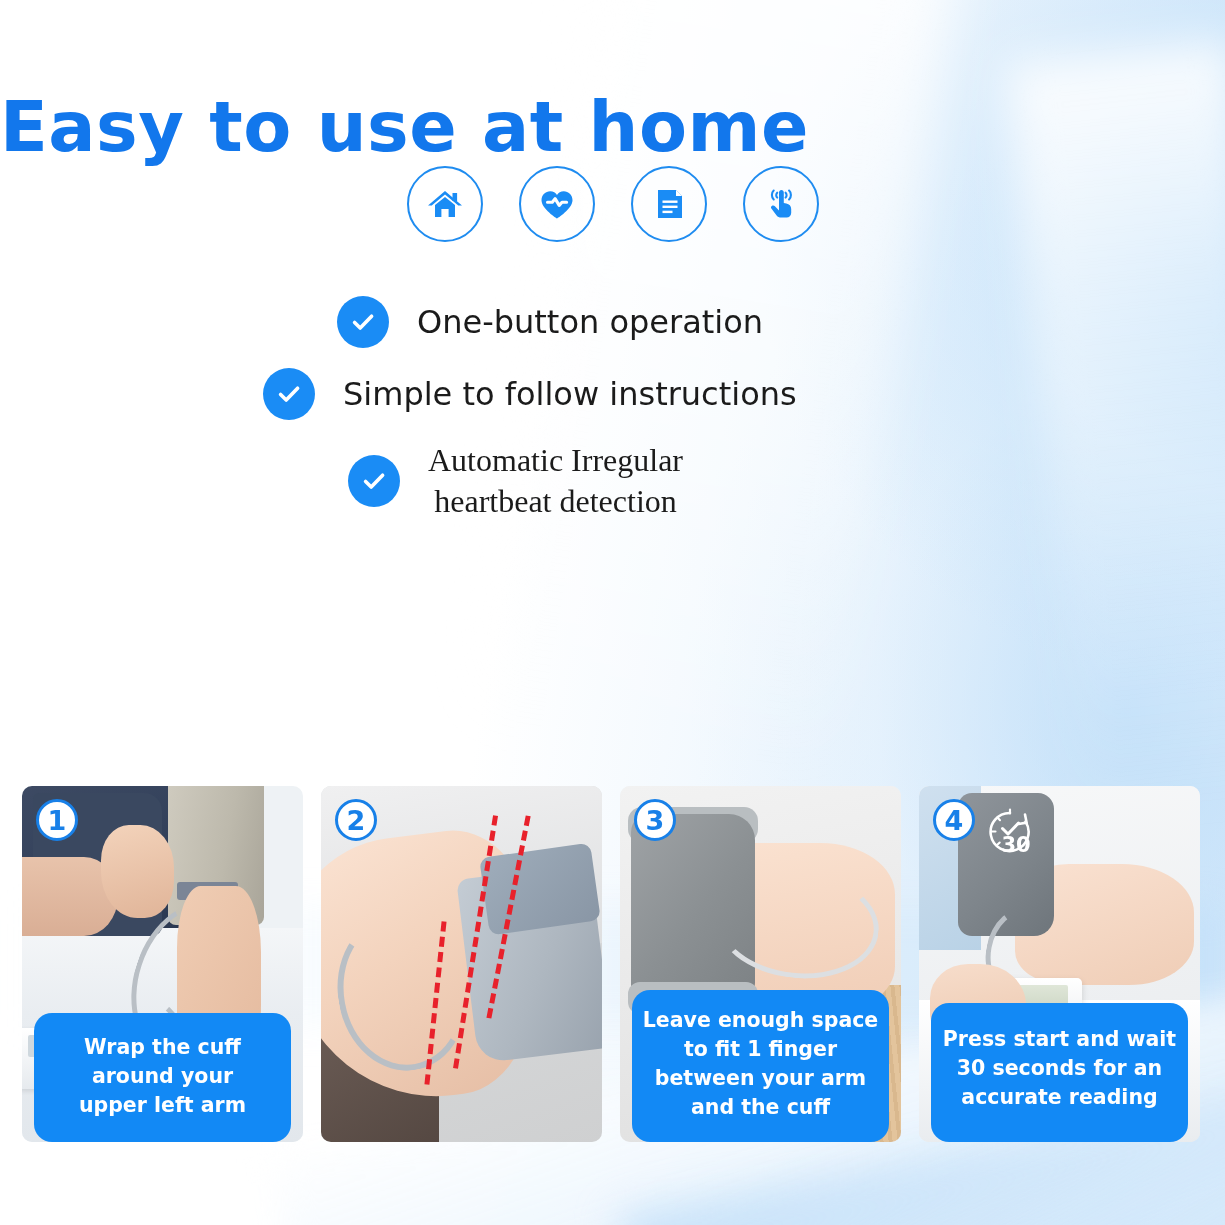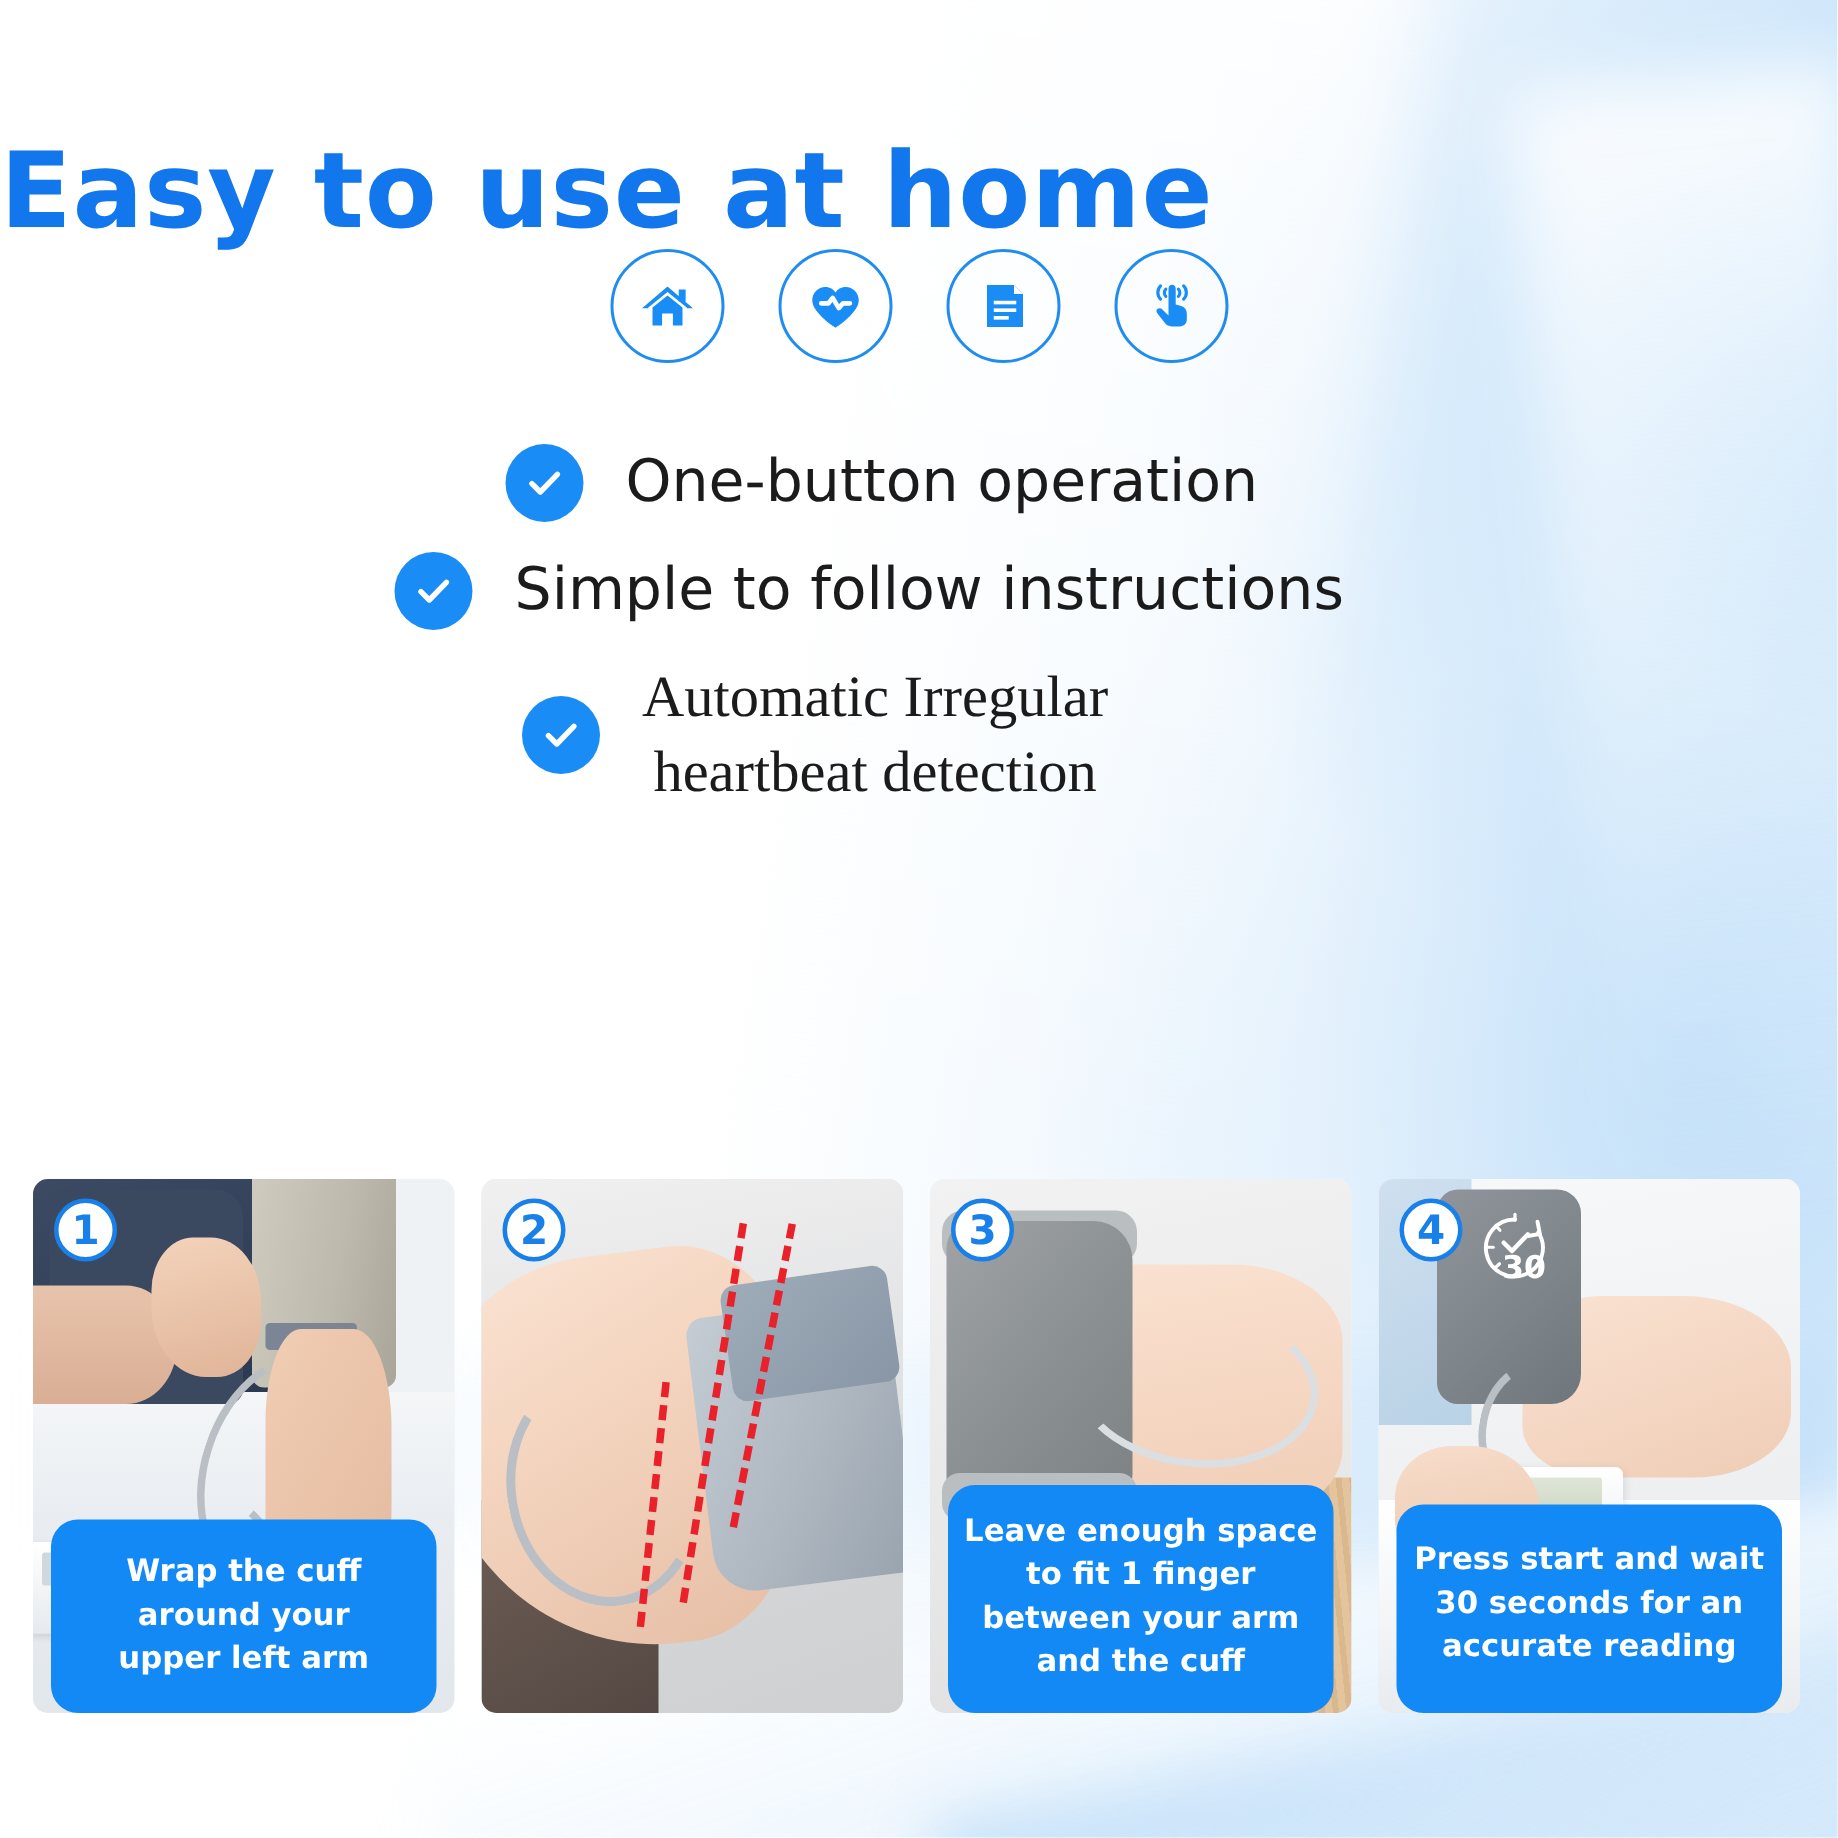--- a/index.html
+++ b/index.html
@@ -117,21 +117,21 @@
   .feature-check {
     flex: 0 0 auto;
     width: 52px; height: 52px;
     border-radius: 50%;
     background: #1a8cf5;
     display: flex;
     align-items: center;
     justify-content: center;
   }
   .feature-text {
-    font-size: 39px;
+    font-size: 32px;
     color: #1b1b1b;
     line-height: 1.28;
     white-space: pre-line;
     font-family: "DejaVu Sans", sans-serif;
   }
   .f1 { padding-left: 337px; }
   .f2 { padding-left: 263px; }
   .f3 { padding-left: 250px; }
   .f4 { padding-left: 348px; align-items: center; }
   .f4 .feature-text { text-align: center; font-family: Liberation Serif, serif; }

